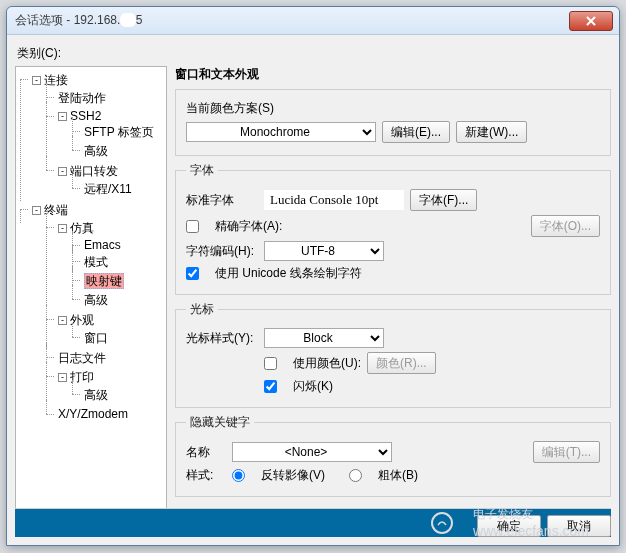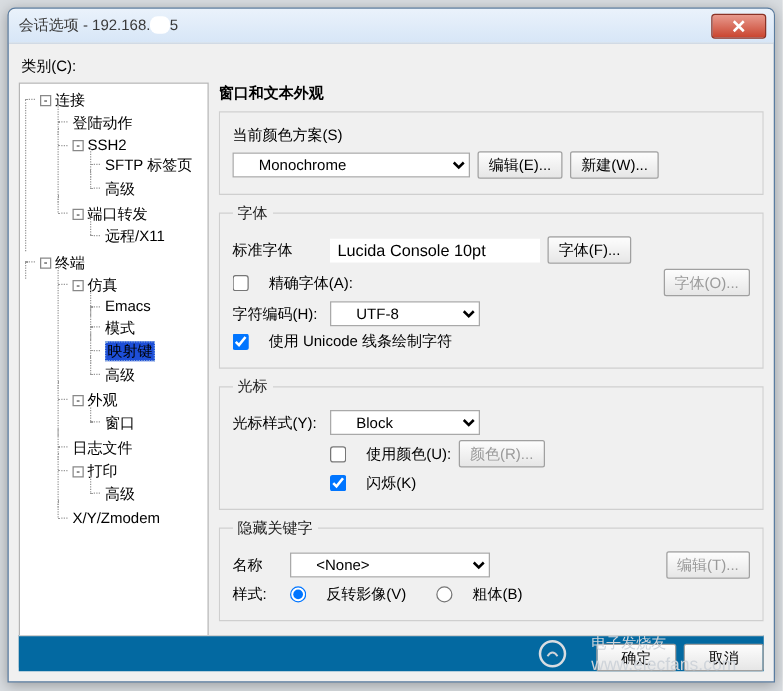--- a/index.html
+++ b/index.html
@@ -15,31 +15,31 @@
 .tree-pane { width: 152px; border: 1px solid #b5b5b5; background: #fff; padding: 4px 2px; overflow: hidden; }
 .tree ul { list-style: none; margin: 0; padding-left: 14px; }
 .tree > ul { padding-left: 2px; }
 .tree li { position: relative; padding: 1px 0 1px 12px; white-space: nowrap; }
 .tree li::before { content: ""; position: absolute; left: 0; top: 8px; width: 8px; border-top: 1px dotted #999; }
 .tree li::after { content: ""; position: absolute; left: 0; top: -6px; bottom: 0; border-left: 1px dotted #999; }
 .tree > ul > li::after { top: 8px; }
 .tree li:last-child::after { height: 14px; }
 .toggle { display: inline-block; width: 9px; height: 9px; border: 1px solid #888; background: #fff; text-align: center; line-height: 7px; font-size: 9px; margin-right: 3px; position: relative; top: -1px; }
 .node-label { cursor: default; }
-.node-label.sel { background: #1d4ed8; border: 1px dotted #88aadd; padding: 0 1px; }
+.node-label.sel { background: #fca5a5; border: 1px dotted #88aadd; padding: 0 1px; }
 .content-pane { flex: 1; margin-left: 8px; overflow: hidden; }
 fieldset { border: 1px solid #cfcfcf; margin: 0 0 6px 0; padding: 6px 10px 8px 10px; }
 legend { padding: 0 4px; color: #1a1a1a; }
 .section-title { font-weight: bold; margin: 0 0 6px 0; }
 .row { display: flex; align-items: center; margin: 4px 0; gap: 6px; }
 .lbl { min-width: 72px; }
-select, input[type=text] { border: 1px solid #a9a9a9; background: #fff; height: 20px; padding: 0 16px; }
+select, input[type=text] { border: 1px solid #a9a9a9; background: #fff; height: 20px; padding: 0 4px; text-align: center; }
 button.win { height: 22px; border: 1px solid #a0a0a0; background: linear-gradient(#fdfdfd,#e6e6e6); padding: 0 8px; cursor: pointer; border-radius: 2px; min-width: 64px; }
 button.win:disabled { color: #9a9a9a; cursor: default; }
-.font-display { border: none; background: #fff; padding: 2px 6px; font-family: Liberation Sans, sans-serif; font-size: 13px; width: 168px; display: inline-block; }
+.font-display { border: none; background: #fff; padding: 2px 6px; font-family: Liberation Serif, serif; font-size: 13px; width: 140px; display: inline-block; }
 .bottom-bar { position: absolute; right: 0; bottom: 0; left: 0; border-top: 1px solid #cfcfcf; padding-top: 6px; display: flex; justify-content: flex-end; gap: 6px; background: #0369a1; }
 .watermark { position: absolute; right: 30px; bottom: 6px; color: #cfd4da; font-size: 12px; display: flex; align-items: center; gap: 20px; pointer-events: none; }
 .watermark .dot { width: 22px; height: 22px; border: 2px solid #d9dde2; border-radius: 50%; display: flex; align-items: center; justify-content: center; }
 label.chk { display: inline-flex; align-items: center; gap: 16px; }
 input[type=checkbox], input[type=radio] { margin: 0; }
 </style>
 </head>
 <body>
 
 <div class="window">

